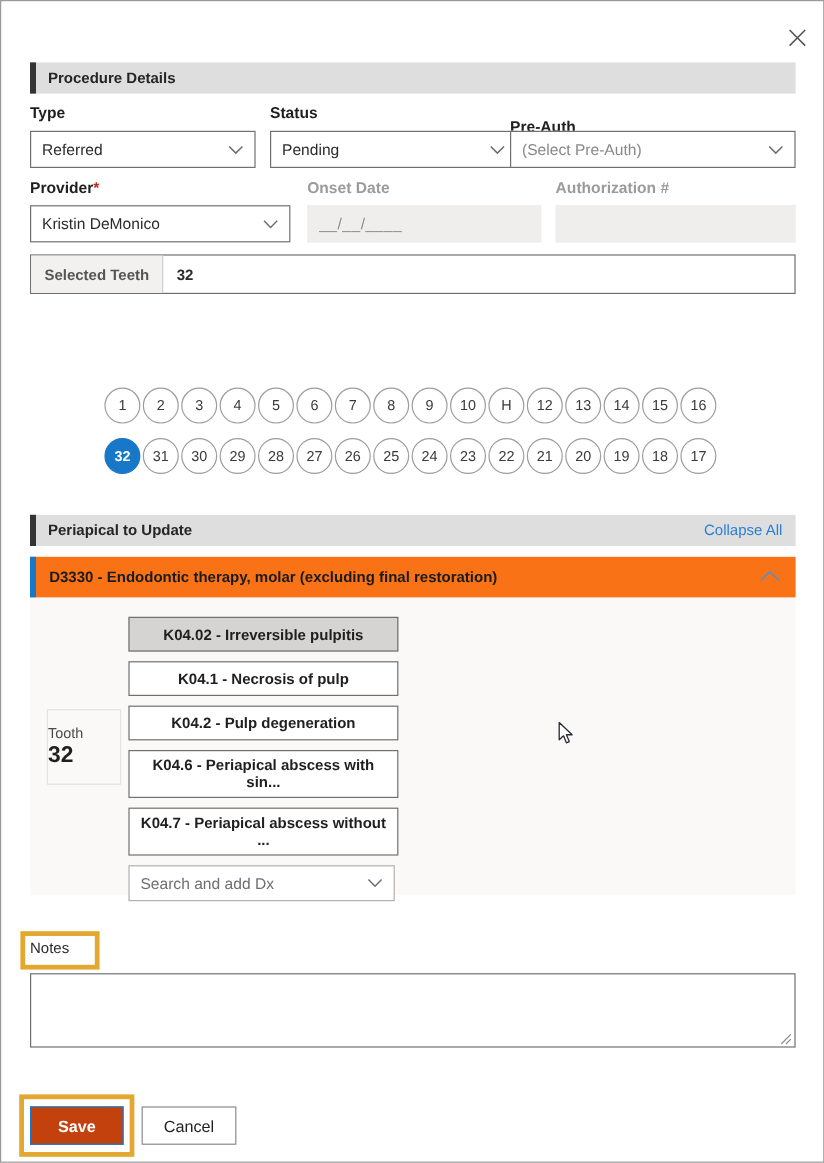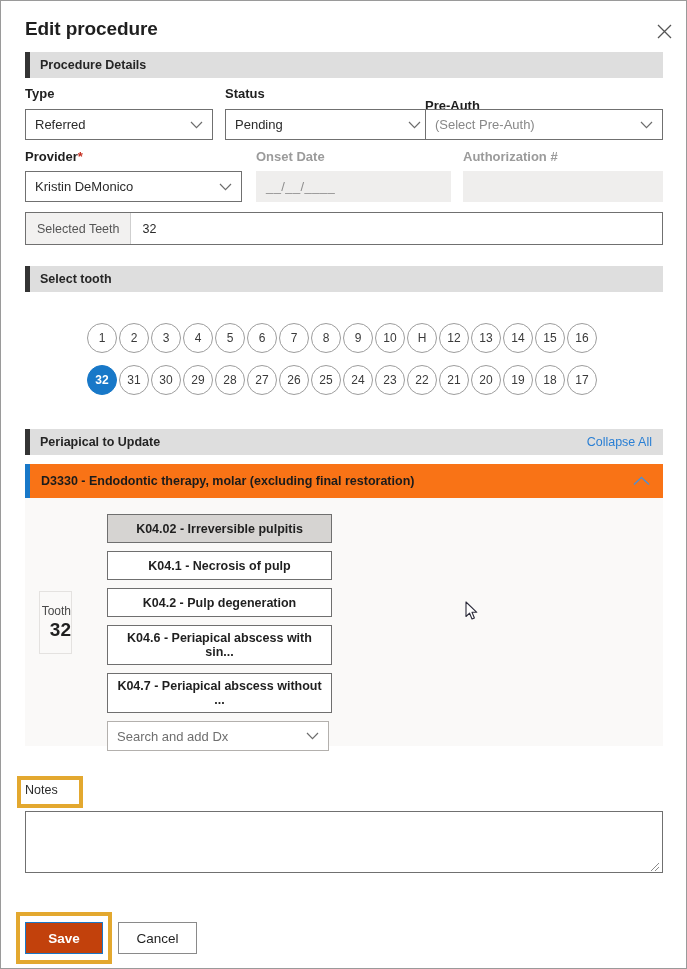--- a/index.html
+++ b/index.html
@@ -78,21 +78,21 @@
     background:#efeeed; border:1px solid #efeeed;
     display:flex; align-items:center;
   }
   .disabled-input .ph {
     font-size:13px; color:#8d8d8d; margin-left:9px; letter-spacing:0.4px;
   }
 
   
   .teeth-group {
     position:absolute; left:24px; top:211px; width:638px; height:33px;
-    border:1px solid #707070; background:#fff; display:flex; align-items:stretch;
+    border:1px solid #707070; background:#fff; display:flex; align-items:stretch;font-weight:bold;
   }
   .teeth-group .prefix {
     background:#f2f1f0; border-right:1px solid #cfcfcf;
     display:flex; align-items:center; padding:0 11px;
     font-size:12.5px; color:#555;
   }
   .teeth-group .value {
     display:flex; align-items:center; padding-left:11px;
     font-size:12.5px; color:#2b2b2b;
   }
@@ -118,23 +118,23 @@
   .proc-head .proc-title {
     margin-left:11px; font-size:12.5px; font-weight:700; color:#1b1b1b;
   }
   .proc-head .proc-chev { margin-left:auto; margin-right:13px; }
 
   .proc-body {
     position:absolute; left:24px; top:497px; width:638px; height:248px;
     background:#faf9f8;
   }
   .tooth-cell {
-    position:absolute; left:14px; top:93px; width:33px; height:63px;
+    position:absolute; left:14px; top:93px; width:62px; height:63px;
     border:1px solid #e4e2e0; background:#faf9f8;
-    display:flex; flex-direction:column; align-items:flex-end; justify-content:center;
+    display:flex; flex-direction:column; align-items:flex-start; justify-content:center;
   }
   .tooth-cell .tc-label { font-size:12px; color:#4a4a4a; line-height:15px; }
   .tooth-cell .tc-num { font-size:19px; font-weight:700; color:#1f1f1f; line-height:22px; }
 
   .dx-list { position:absolute; left:82px; top:16px; width:225px; }
   .dx-btn {
     width:225px; min-height:29px; margin-bottom:8px;
     border:1px solid #6f6f6f; background:#fff;
     display:flex; align-items:center; justify-content:center;
     font-size:12.5px; font-weight:700; color:#1f1f1f;
@@ -189,21 +189,20 @@
 
   
   .cursor { position:absolute; left:464px; top:600px; pointer-events:none; }
 </style>
 </head>
 <body>
 
 <div class="dialog">
 
   <div class="dlg-header">
-    <div class="dlg-title">Edit procedure</div>
     <div class="close-btn">
       <svg width="17" height="17" viewBox="0 0 17 17">
           <path d="M2 2 L15 15 M15 2 L2 15" stroke="#555" stroke-width="1.3" fill="none"></path>
         </svg>
     </div>
   </div>
 
   <div class="sec-bar" style="top:51px">
     <div class="accent"></div>
     <div class="sec-title">Procedure Details</div>
@@ -255,24 +254,20 @@
   <div class="disabled-input" style="left:255px; top:170px; width:195px;">
     <span class="ph">__/__/____</span>
   </div>
   <div class="disabled-input" style="left:462px; top:170px; width:200px;"></div>
 
   <div class="teeth-group">
     <div class="prefix">Selected Teeth</div>
     <div class="value">32</div>
   </div>
 
-  <div class="sec-bar" style="top:265px">
-    <div class="accent"></div>
-    <div class="sec-title">Select tooth</div>
-  </div>
 
   <div class="teeth-row" id="teeth-upper" style="top:322px;">
       <div class="tooth">1</div>
       <div class="tooth">2</div>
       <div class="tooth">3</div>
       <div class="tooth">4</div>
       <div class="tooth">5</div>
       <div class="tooth">6</div>
       <div class="tooth">7</div>
       <div class="tooth">8</div>

